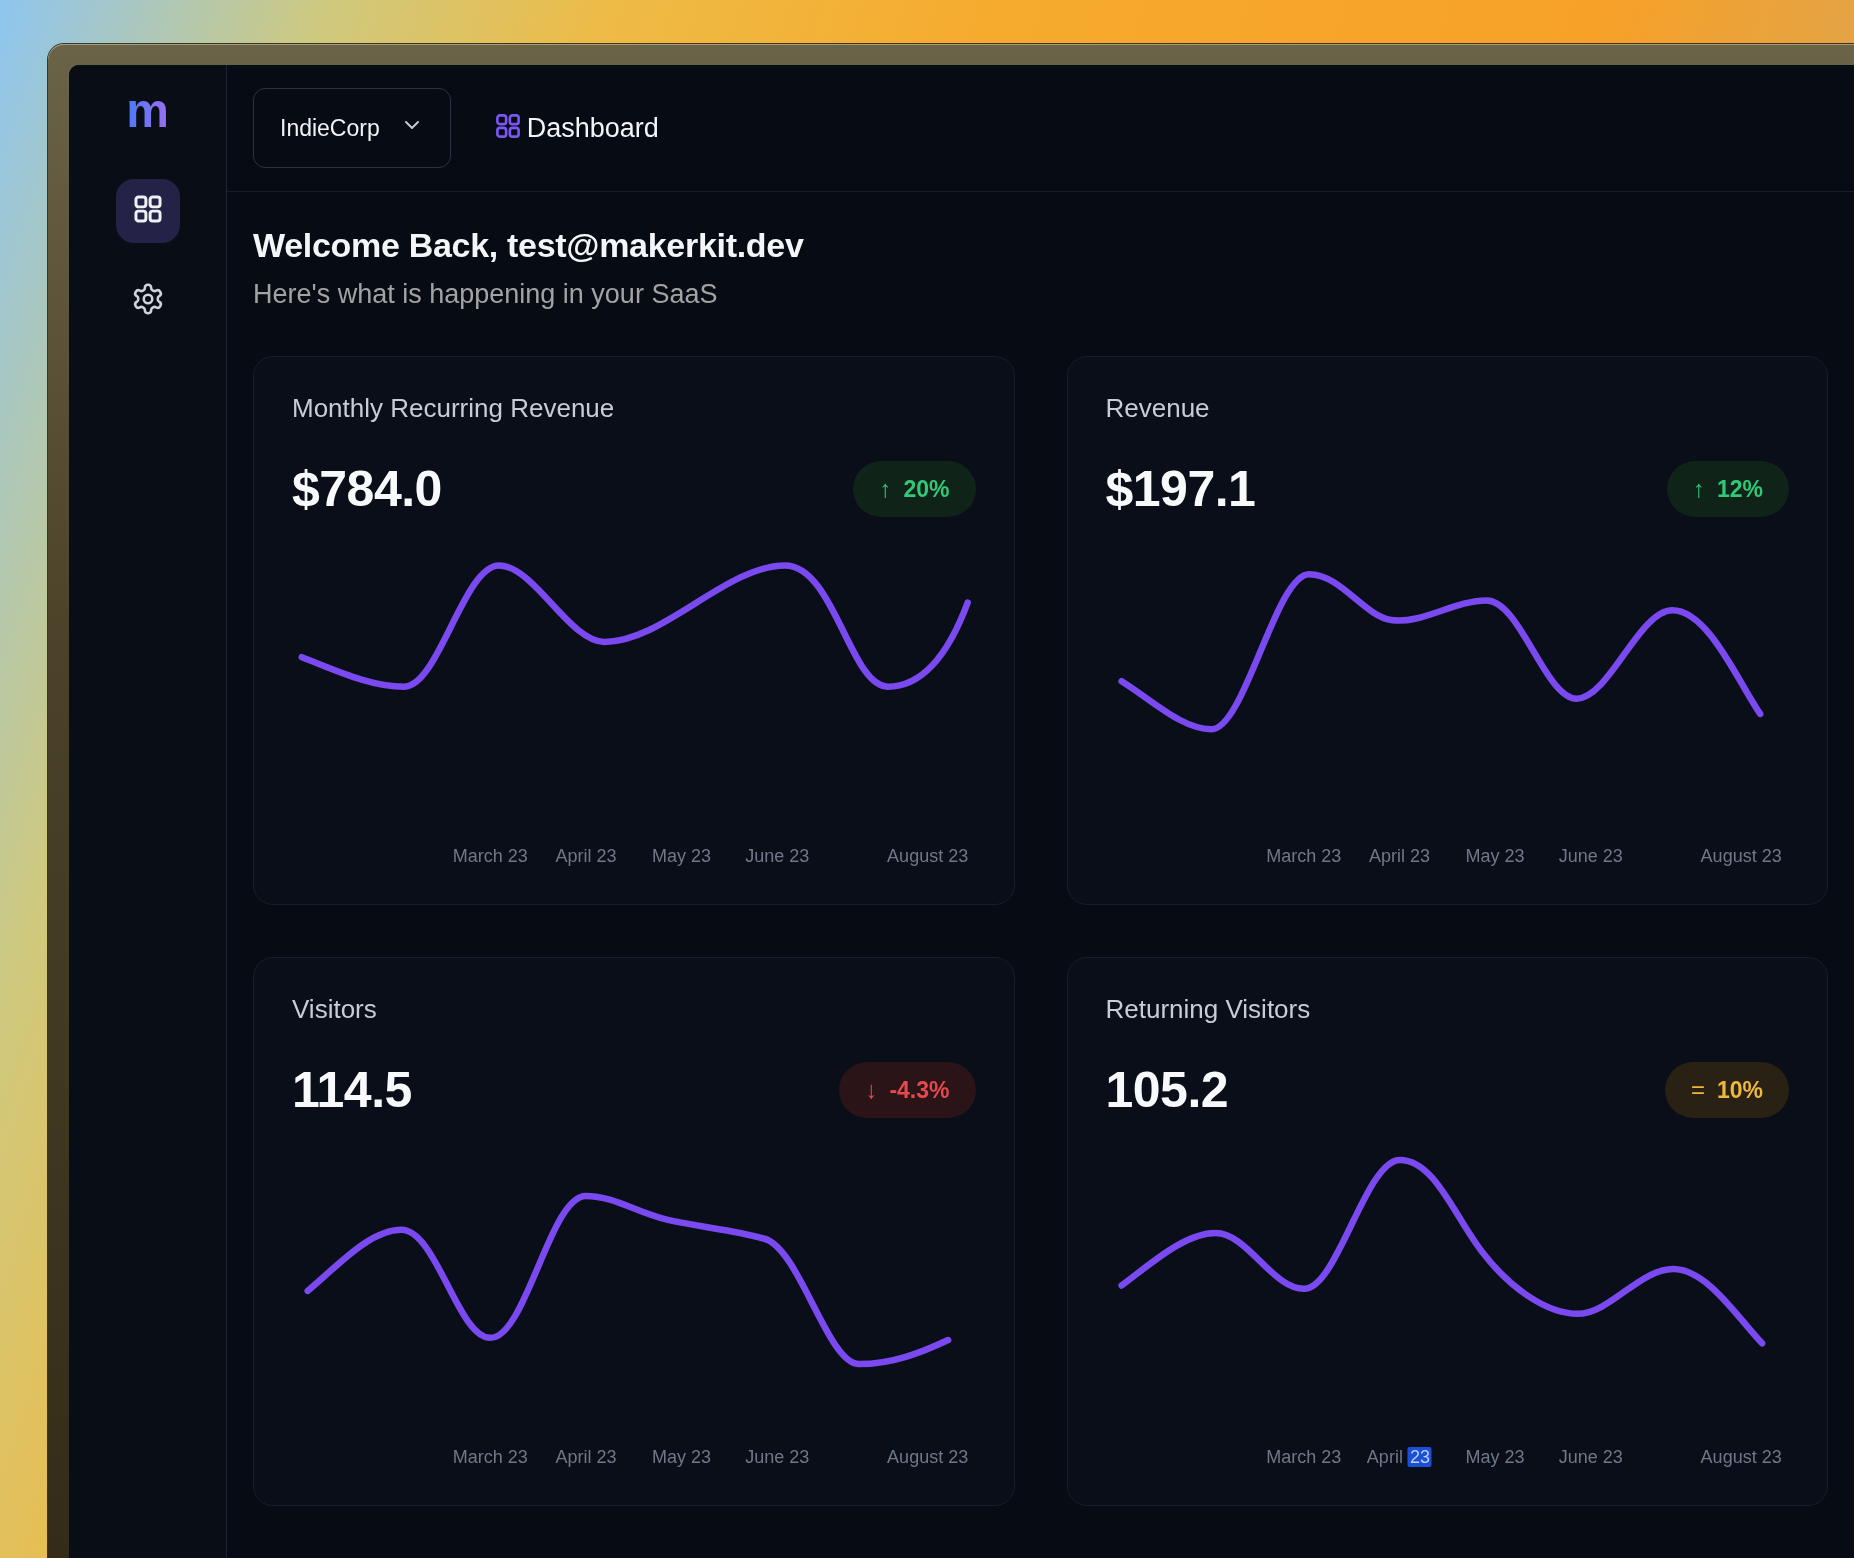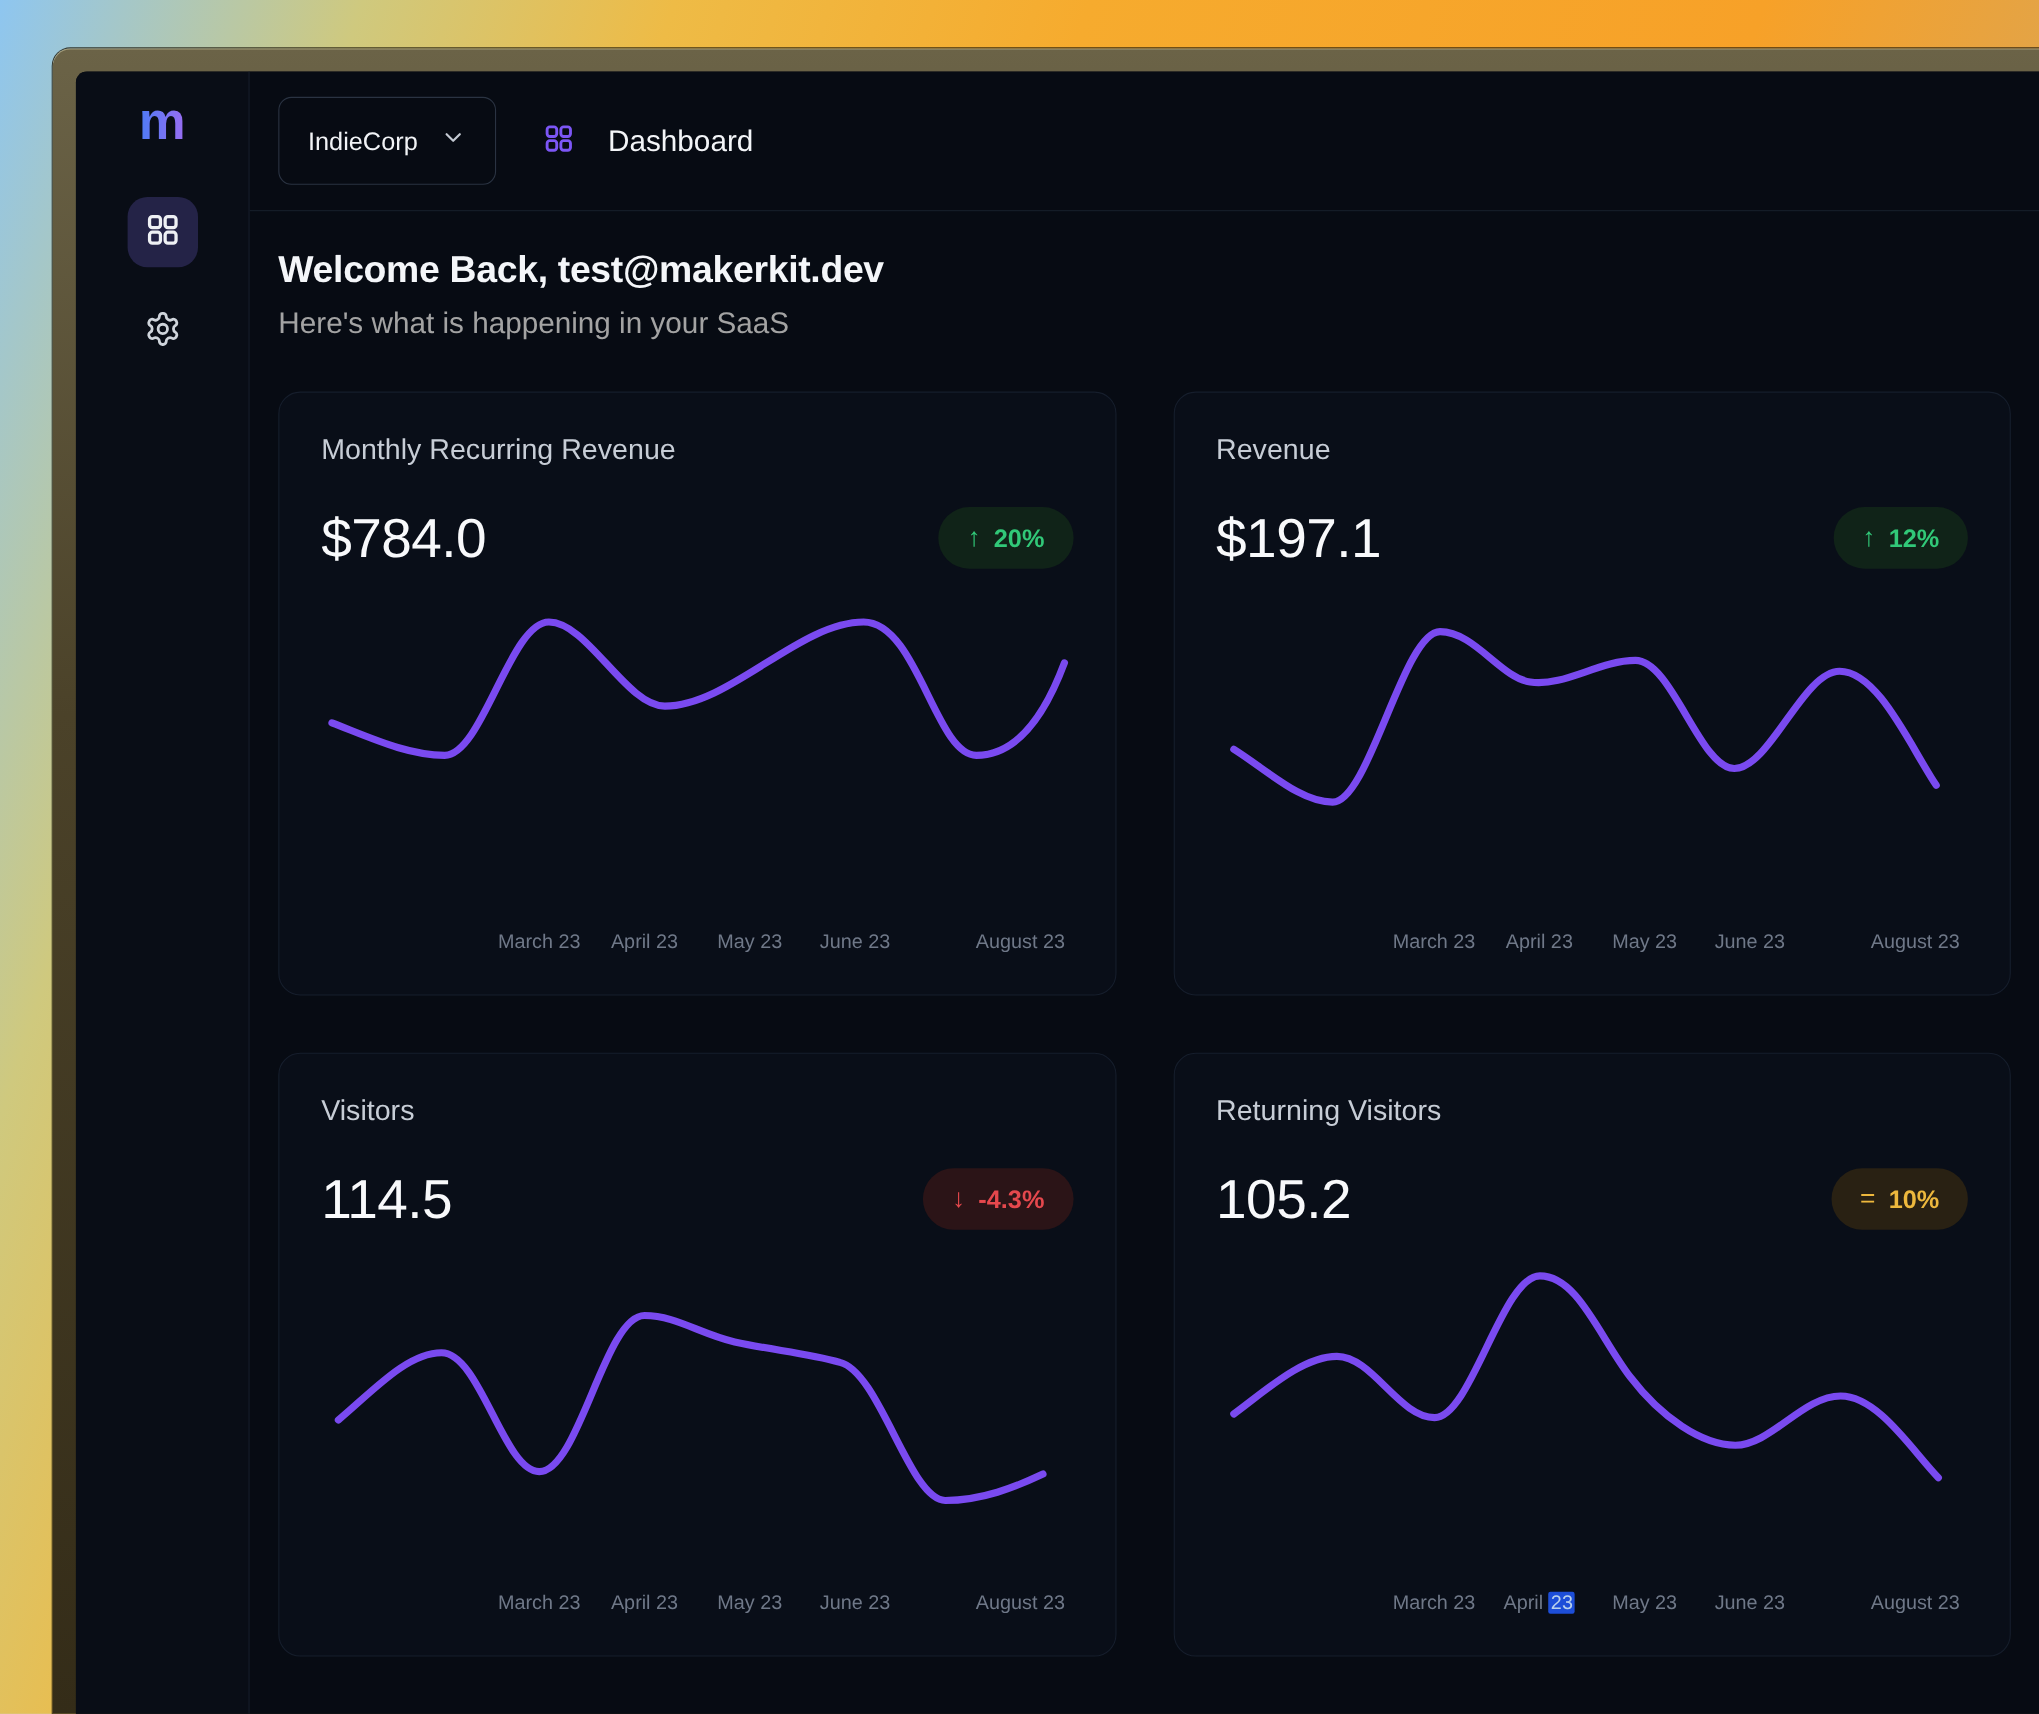--- a/index.html
+++ b/index.html
@@ -51,41 +51,41 @@
     padding-left:26px;
     border-bottom:1px solid #171e2b;
   }
   .team-btn{
     display:flex; align-items:center; gap:20px;
     height:80px; padding:0 26px;
     background:transparent; border:1px solid #2a3342; border-radius:12px;
     color:#f1f3f6; font-size:23px; font-family:inherit; cursor:pointer;
   }
   .team-btn svg{ stroke:#c3c9d2; }
-  .page-head{ display:flex; align-items:center; gap:30px; }
+  .page-head{ display:flex; align-items:center; gap:4px; }
   .page-head .glyph svg{ stroke:#7c56f5; }
   .page-title{ color:#f3f5f8; font-size:27px; font-weight:500; }
   
   .content{ padding:34px 26px 0 26px; }
   .welcome-title{ color:#f4f6f9; font-size:34px; font-weight:700; letter-spacing:-.3px; }
   .welcome-sub{ color:#a3a3a3; font-size:27px; margin-top:14px; }
   .grid{
     margin-top:46px;
     display:grid; grid-template-columns:1fr 1fr; gap:52px;
   }
   .card{
     border:1px solid #161e2c; border-radius:20px;
     background:#090e18;
     padding:36px 38px 26px 38px;
     height:549px;
     display:flex; flex-direction:column;
   }
   .card-title{ color:#c7cdd6; font-size:26px; }
   .card-value-row{ display:flex; align-items:center; justify-content:space-between; margin-top:36px; }
-  .card-value{ color:#f8f9fb; font-size:50px; font-weight:400; letter-spacing:-.5px; }
+  .card-value{ color:#f8f9fb; font-size:50px; font-weight:700; letter-spacing:-.5px; }
   .badge{ display:flex; align-items:center; gap:12px; border-radius:999px; padding:14px 26px; font-size:23px; font-weight:600; }
   .badge.positive{ background:#102318; color:#31c878; }
   .badge.negative{ background:#2b1417; color:#e5484d; }
   .badge.neutral{ background:#292113; color:#edb83d; }
   .badge-icon{ font-size:24px; font-weight:400; }
   .chart{ position:relative; flex:1; margin-top:24px; min-height:0; }
   .chart svg{ position:absolute; left:0; top:6px; width:100%; height:262px; overflow:visible; }
   .chart path{ fill:none; stroke-width:6.5; stroke-linecap:round; stroke-linejoin:round; vector-effect:non-scaling-stroke; }
   .axis{ position:absolute; left:0; right:0; bottom:8px; height:24px; }
   .axis-label{

